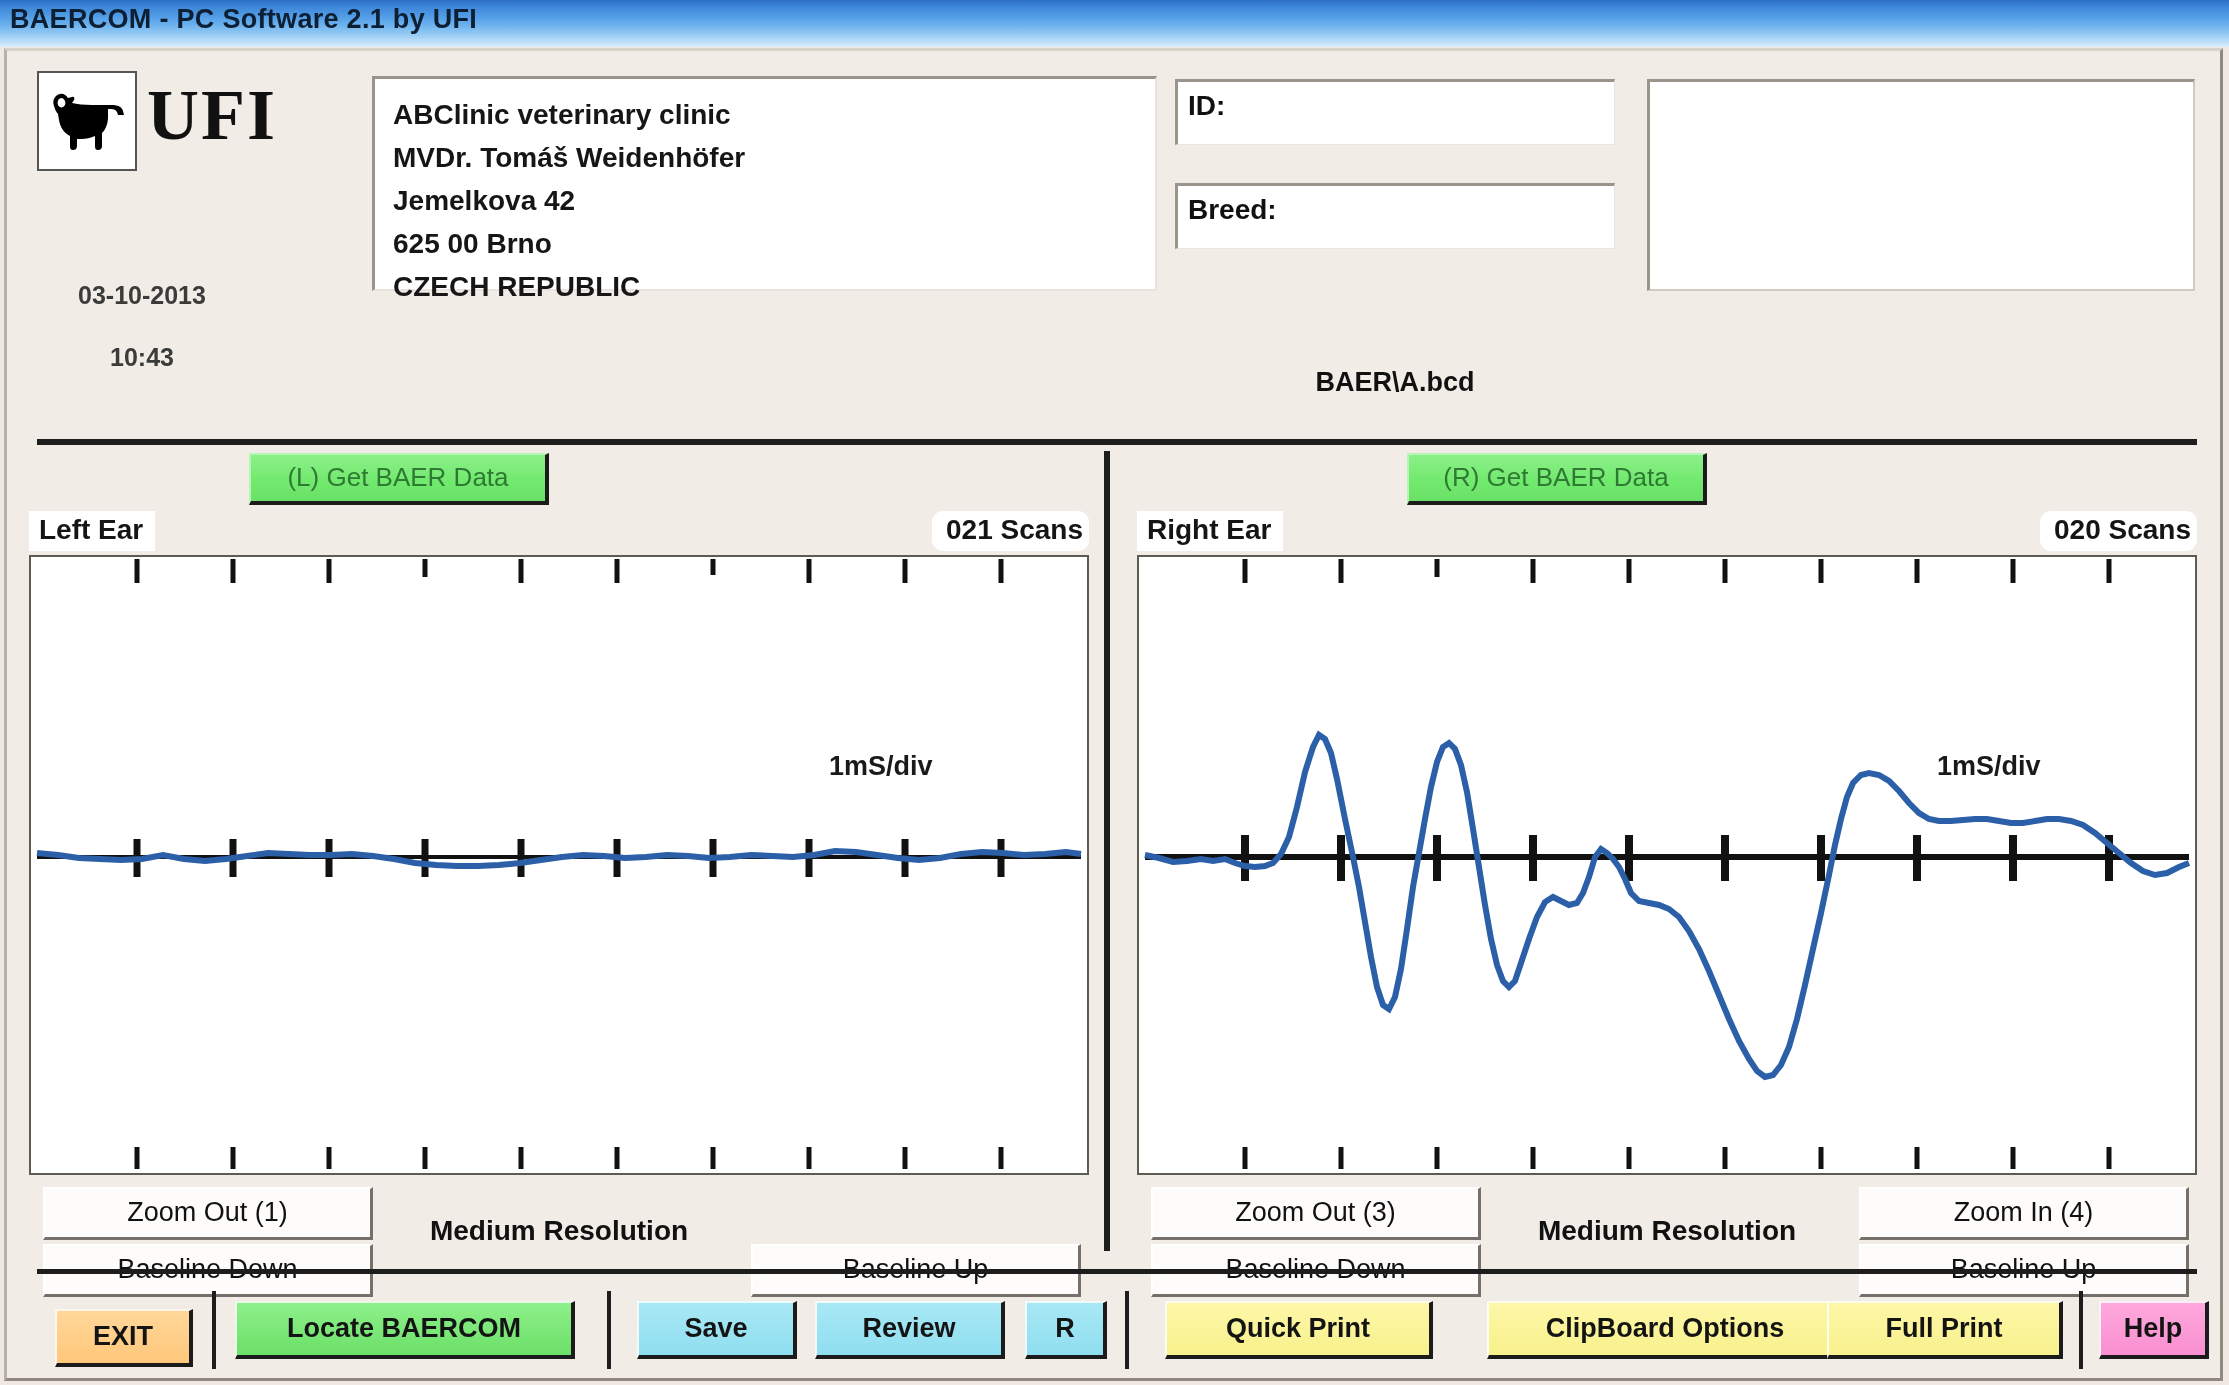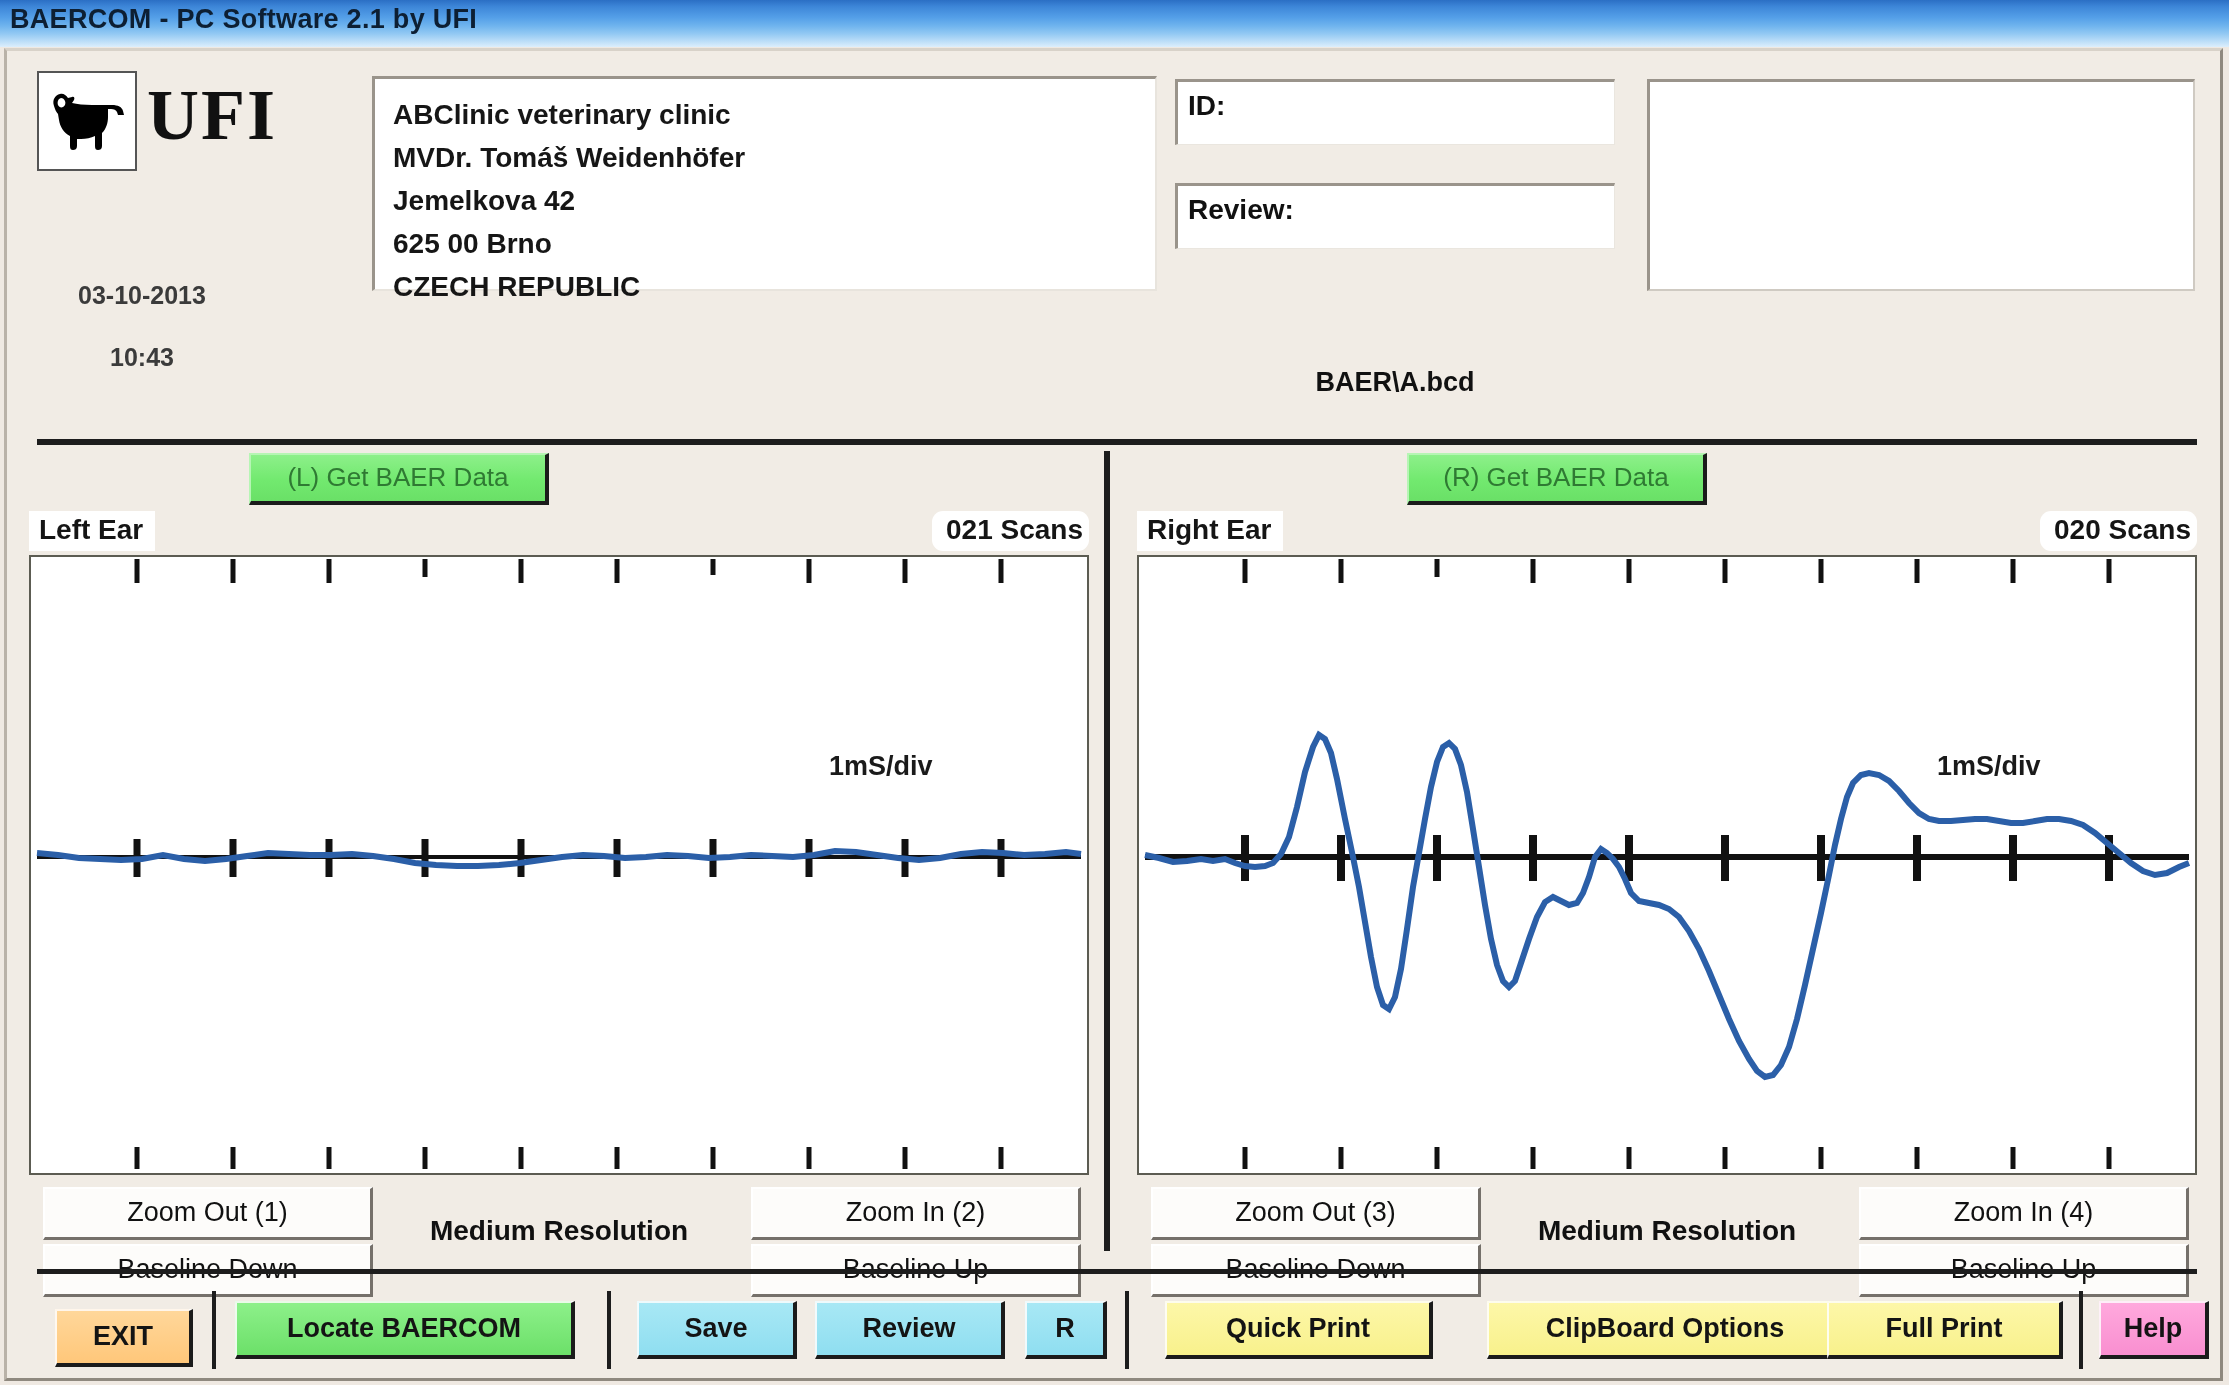--- a/index.html
+++ b/index.html
@@ -216,21 +216,21 @@
         <div class="clinic-line">625 00 Brno</div>
         <div class="clinic-line">CZECH REPUBLIC</div>
       </div>
 
       <div class="idbox">
         <span class="fld-label">ID:</span>
         <span class="fld-label"></span>
       </div>
 
       <div class="breedbox">
-        <span class="fld-label">Review:</span>
+        <span class="fld-label">Breed:</span>
         <span class="fld-label"></span>
       </div>
 
       <div class="filename">BAER\A.bcd</div>
 
       <div class="notes-box">
         <span></span>
       </div>
     </div>
 
@@ -290,21 +290,20 @@
                     426,309 447,309 468,308 489,306 510,303 531,300 552,298 573,299 594,301 615,300
                     636,298 657,299 678,301 699,300 720,298 741,299 762,300 783,298 804,294 825,295
                     846,298 867,301 888,303 909,301 930,297 951,295 972,296 993,298 1014,297 1035,295 1050,297"></polyline>
         </svg>
       </div>
       <div class="divlabel">1mS/div</div>
 
       <div class="ctrl">
         <div class="ctrlbtn zo">Zoom Out (1)</div>
         <div class="ctrlbtn bd">Baseline Down</div>
-        <div class="ctrlbtn zi">Zoom In (2)</div>
         <div class="ctrlbtn bu">Baseline Up</div>
         <div class="resolution">Medium Resolution</div>
       </div>
     </div>
 
     <div class="vdiv"></div>
 
     <div class="panel right">
       <div class="getbtn">(R) Get BAER Data</div>
       <div class="eartag">Right Ear</div>

